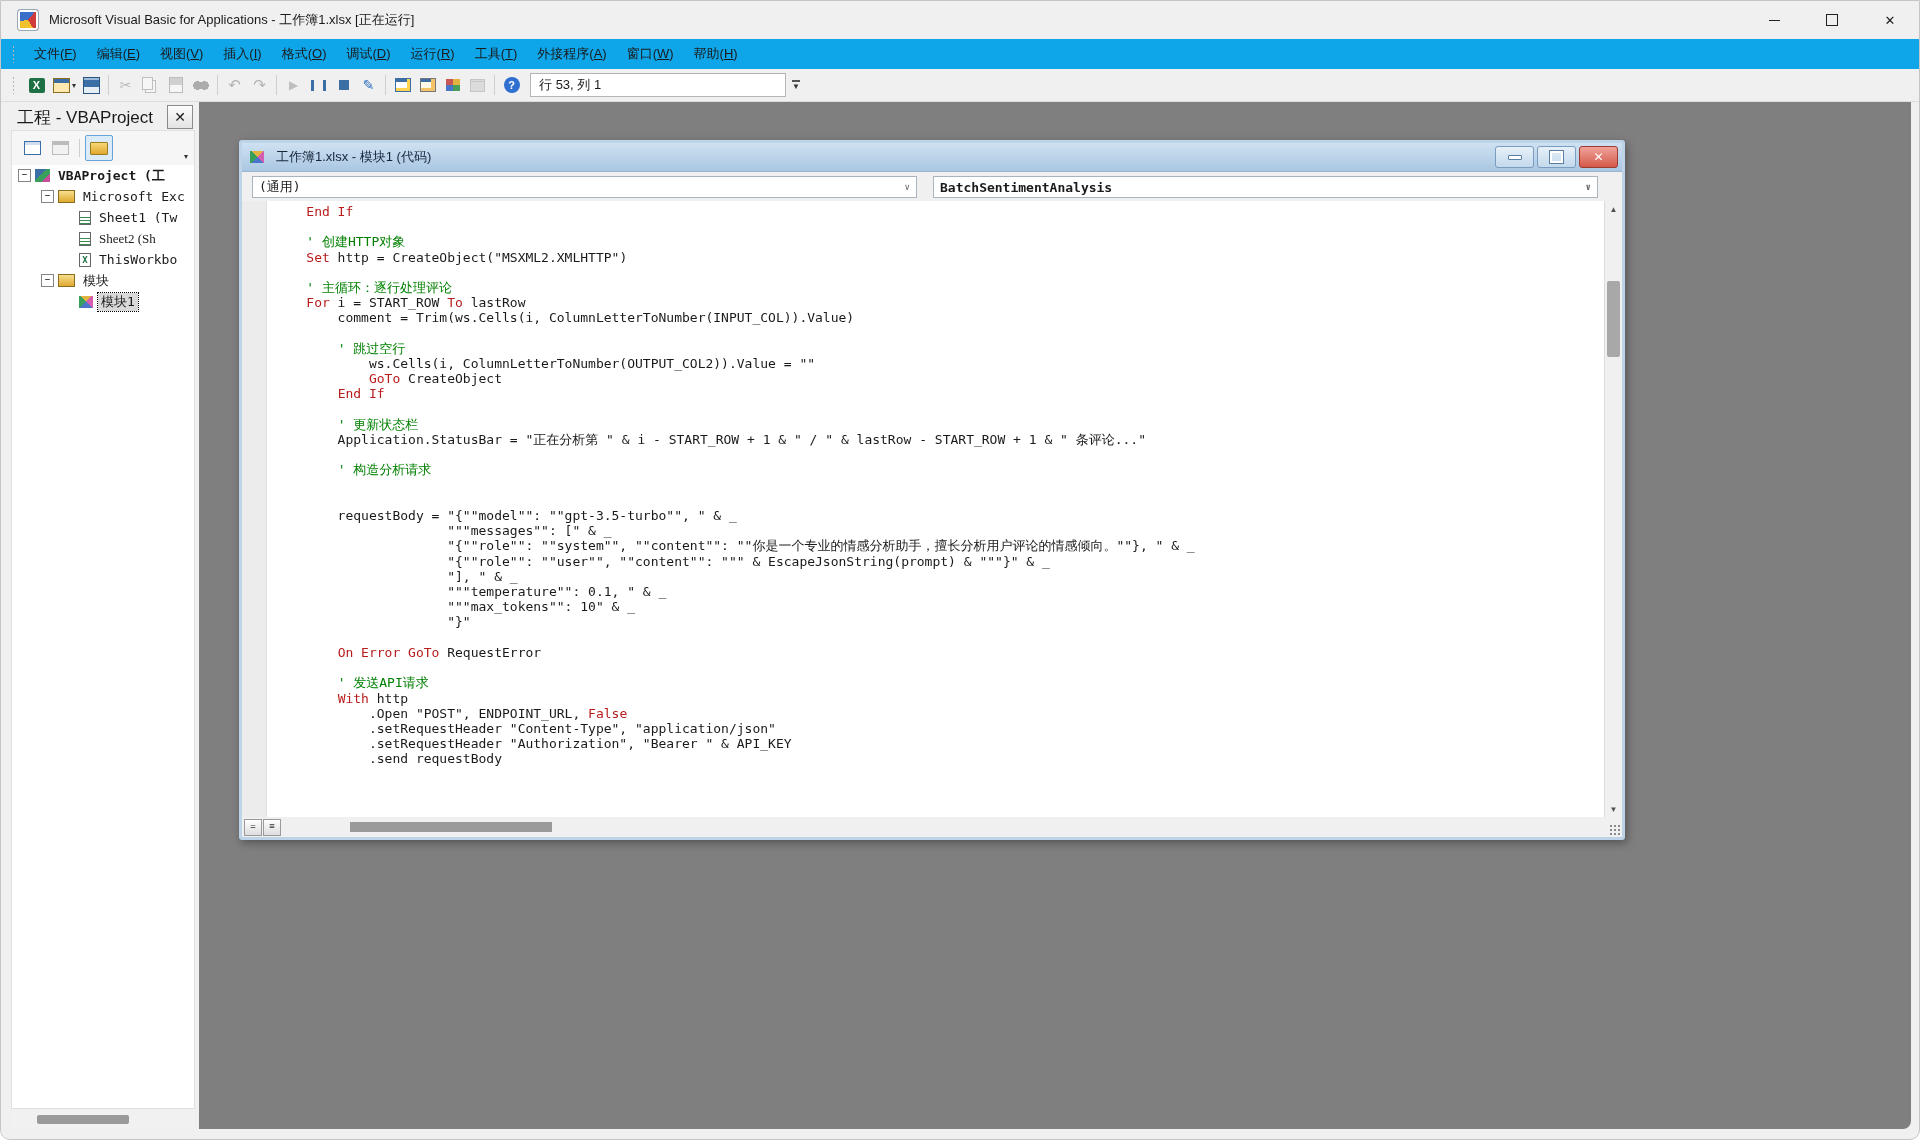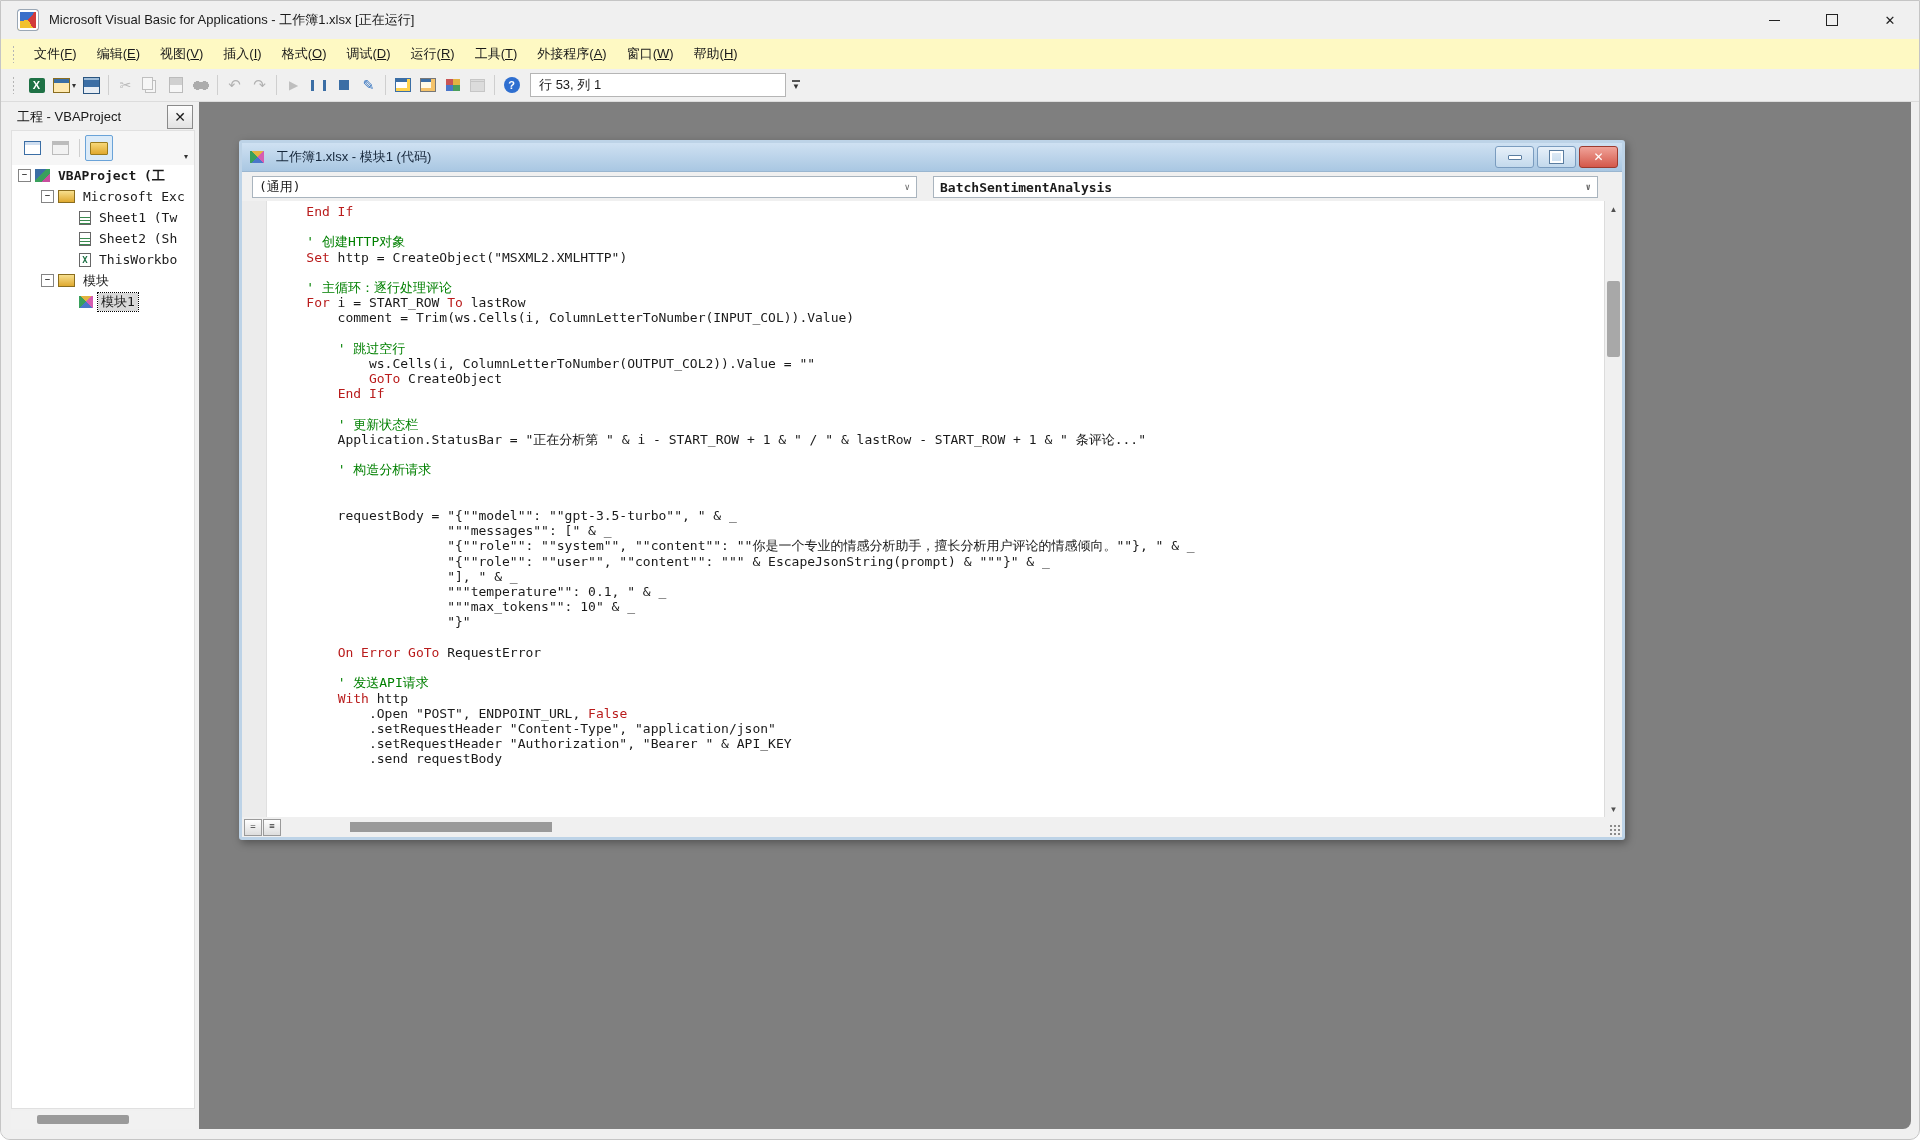--- a/index.html
+++ b/index.html
@@ -12,21 +12,21 @@
   .titlebar{height:38px;display:flex;align-items:center;background:#f0f0f0}
   .appicon{width:20px;height:20px;margin:0 10px 0 16px;border-radius:3px;border:1px solid #9aa7b5;
            background:conic-gradient(from 40deg,#d23b3b 0 30%,#f2c12e 0 62%,#3b6fc9 0);box-shadow:inset 0 0 0 2px #fff}
   .wtitle{font-size:13px;color:#1a1a1a}
   .wbtns{margin-left:auto;display:flex;height:100%}
   .wbtn{width:58px;height:100%;display:flex;align-items:center;justify-content:center;font-size:13px;color:#222}
   .wbtn .sq{width:10px;height:10px;border:1px solid #222}
   .wbtn .bar{width:11px;height:1px;background:#222}
 
   
-  .menubar{height:30px;display:flex;align-items:center;background:#fef9c3;padding-left:6px}
+  .menubar{height:30px;display:flex;align-items:center;background:#0ea5e9;padding-left:6px}
   .grip{width:5px;height:18px;margin:0 8px 0 4px;
         background-image:radial-gradient(circle 1.2px,#b5b5b5 90%,transparent 91%);
         background-size:5px 4px;background-repeat:repeat-y}
   .menu-item{padding:4px 10px;white-space:nowrap}
   .menu-item u{text-decoration:underline}
 
   
   .toolbar{height:32px;display:flex;align-items:center;background:#f0f0f0;border-bottom:1px solid #dcdcdc;padding-left:6px}
   .tbtn{width:25px;height:25px;display:flex;align-items:center;justify-content:center;border-radius:3px;position:relative}
   .tbtn.disabled{filter:grayscale(1);opacity:.4}
@@ -59,21 +59,21 @@
   .linecol{width:256px;height:24px;background:#fff;border:1px solid #b5b5b5;display:flex;align-items:center;
      padding-left:8px;margin-left:6px;box-sizing:border-box}
   .tb-overflow{width:16px;height:24px;display:flex;flex-direction:column;align-items:center;justify-content:center;margin-left:2px}
   .tb-overflow .bar{width:8px;height:2px;background:#555;margin-bottom:2px}
   .tb-overflow .tri{font-size:8px;color:#333;line-height:6px}
 
   
   .main{position:absolute;top:101px;bottom:0;left:0;right:0;display:flex}
   .left-col{width:198px;box-sizing:border-box;padding:2px 4px 10px 10px;display:flex;flex-direction:column;background:#f0f0f0}
   .panel-header{height:26px;display:flex;align-items:center;justify-content:space-between;padding:0 2px 0 6px}
-  .panel-title{font-size:13px}
+  .panel-title{font-size:17px}
   .panel-close{width:24px;height:22px;border:1px solid #8a8a8a;background:linear-gradient(#fdfdfd,#e3e3e3);
      display:flex;align-items:center;justify-content:center;font-weight:bold;font-size:14px}
   .panel-tools{height:30px;display:flex;align-items:center;background:#f6f6f6;border:1px solid #e0e0e0;border-bottom:none;padding:2px 2px 2px 6px}
   .ptool{width:26px;height:24px;display:flex;align-items:center;justify-content:center;border:1px solid transparent;border-radius:2px}
   .ptool.selected{border:1px solid #6aa3d8;background:#dcebf8}
   .ptool.disabled{filter:grayscale(1);opacity:.4}
   .ptool i{font-style:normal}
   .view-code-icon i{width:15px;height:12px;border:1px solid #3b6ea5;background:linear-gradient(#cfdef0 0 3px,#fff 3px),
      repeating-linear-gradient(#fff 0 2px,#9db8d4 2px 3px)}
   .view-object-icon i{width:15px;height:12px;border:1px solid #3b6ea5;background:linear-gradient(#3b6ea5 0 3px,#e8eef5 3px)}
@@ -281,21 +281,21 @@
             </span>
             <span class="tree-label">Microsoft Exc</span>
           </div>
           <div class="tree-row" style="padding-left: 52px;">
             <span style="width: 15px; flex: 0 0 auto;"></span>
             <span class="tree-ico sheet-icon">
               <i></i>
             </span>
             <span class="tree-label">Sheet1 (Tw</span>
           </div>
-          <div class="tree-row" style="padding-left: 52px;">
+          <div class="tree-row" style="padding-left: 52px; font-family: Liberation Serif, serif;">
             <span style="width: 15px; flex: 0 0 auto;"></span>
             <span class="tree-ico sheet-icon">
               <i></i>
             </span>
             <span class="tree-label">Sheet2 (Sh</span>
           </div>
           <div class="tree-row" style="padding-left: 52px;">
             <span style="width: 15px; flex: 0 0 auto;"></span>
             <span class="tree-ico workbook-icon">
               <i>X</i>

